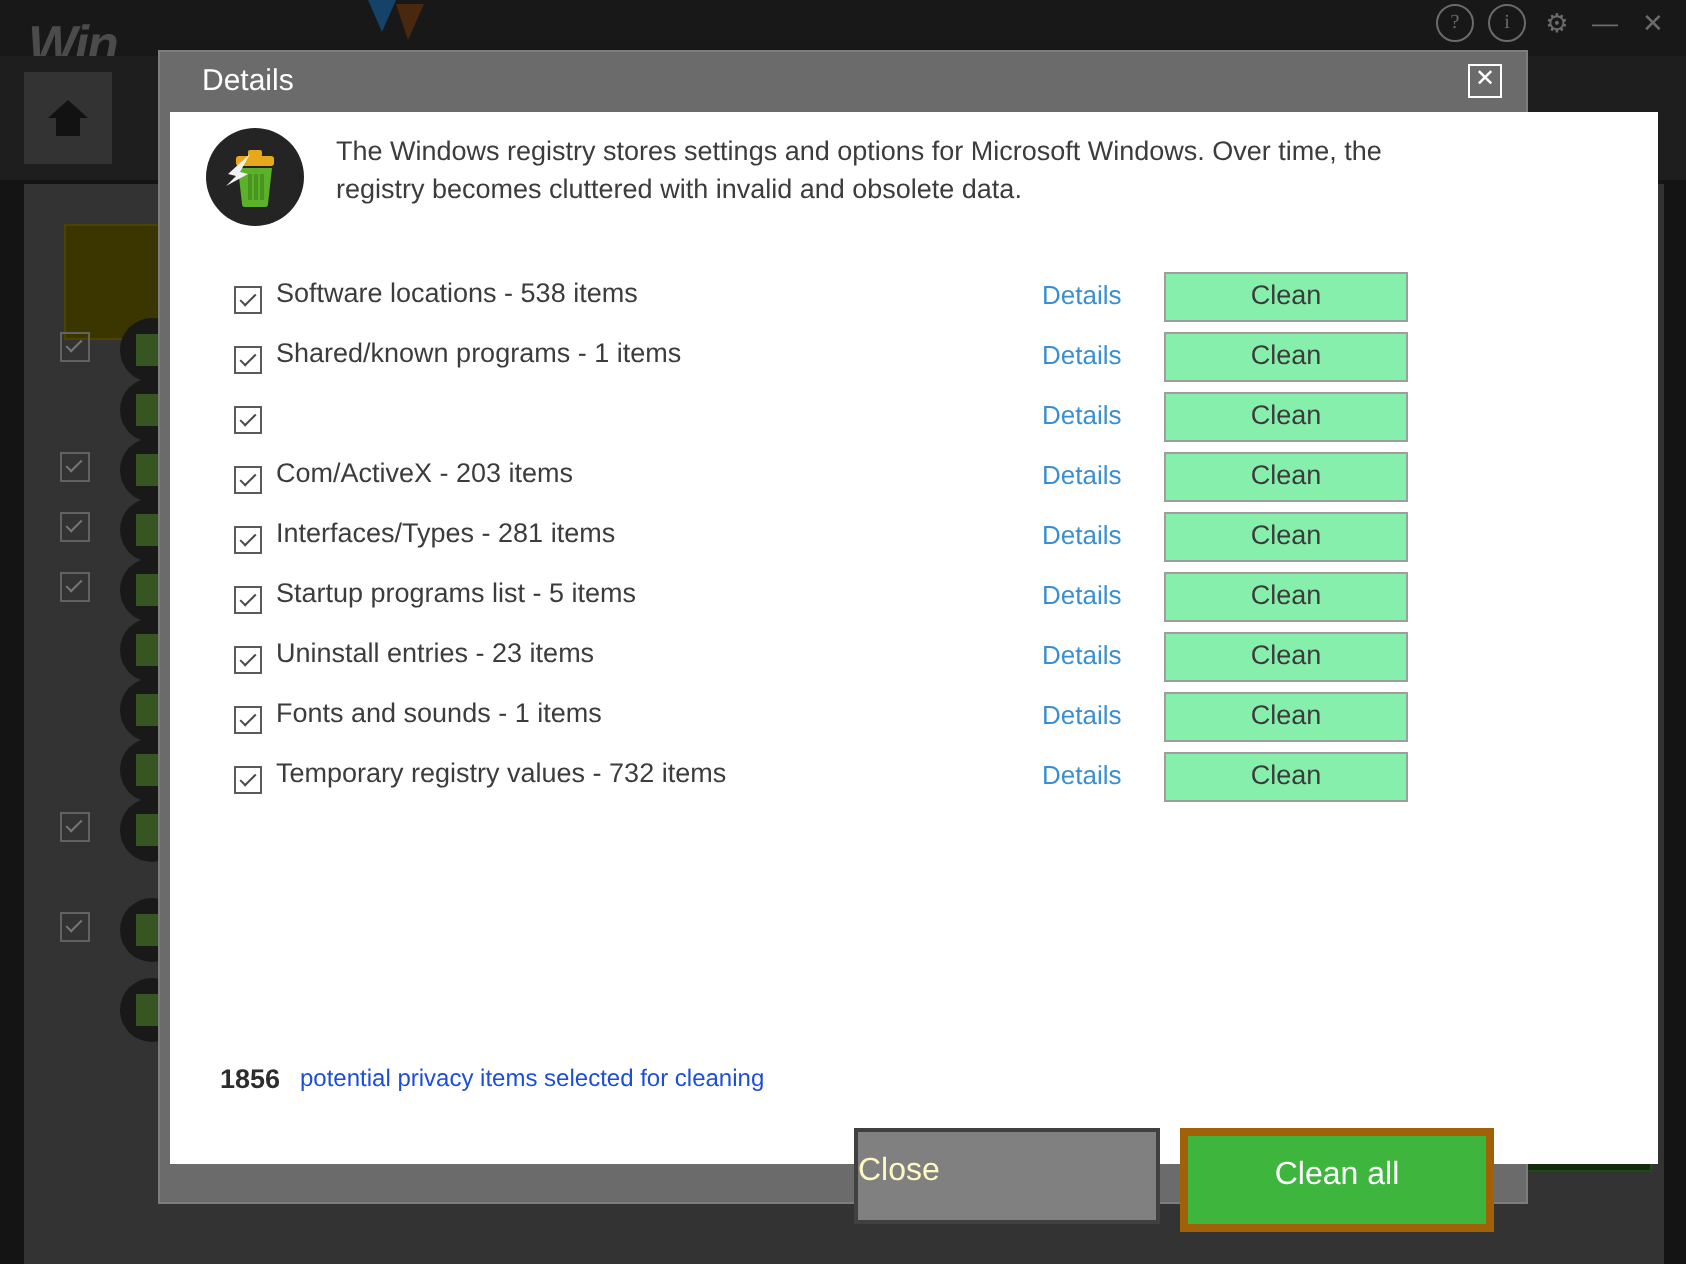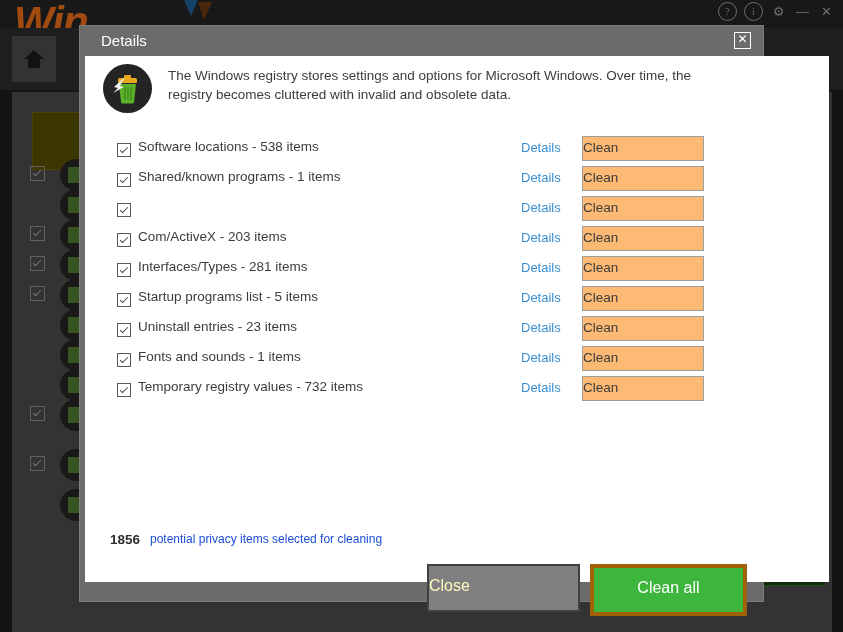--- a/index.html
+++ b/index.html
@@ -25,24 +25,24 @@
   }
   #app-titlebar {
     position: absolute;
     left: 0; top: 0;
     width: 843px; height: 28px;
     background: #232323;
   }
   #app-logo {
     position: absolute;
     left: 14px; top: 0px;
-    font-size: 42px;
+    font-size: 26px;
     font-weight: bold;
     font-style: italic;
-    color: #f97316;
+    color: #737373;
     letter-spacing: -1px;
     line-height: 44px;
     opacity: .92;
   }
   #app-deco-mark {
     position: absolute;
     left: 182px; top: 0px;
     width: 40px; height: 22px;
   }
   #window-controls {
@@ -257,24 +257,25 @@
   .item-details-link {
     position: absolute;
     left: 436px; top: 4px;
     font-size: 13px;
     color: #3a8fd0;
   }
   .item-clean-btn {
     position: absolute;
     left: 497px; top: 0px;
     width: 120px; height: 23px;
-    background: #fdba74;
+    background: #86efac;
     border: 1px solid #9e9e9e;
     font-size: 13.5px;
     color: #3c3c3c;
+    text-align: center;
     line-height: 22px;
   }
 
   #summary-row {
     position: absolute;
     left: 0; top: 476px;
     width: 673px; height: 24px; padding-left: 39px;
   }
   #summary-count {
     position: absolute;

